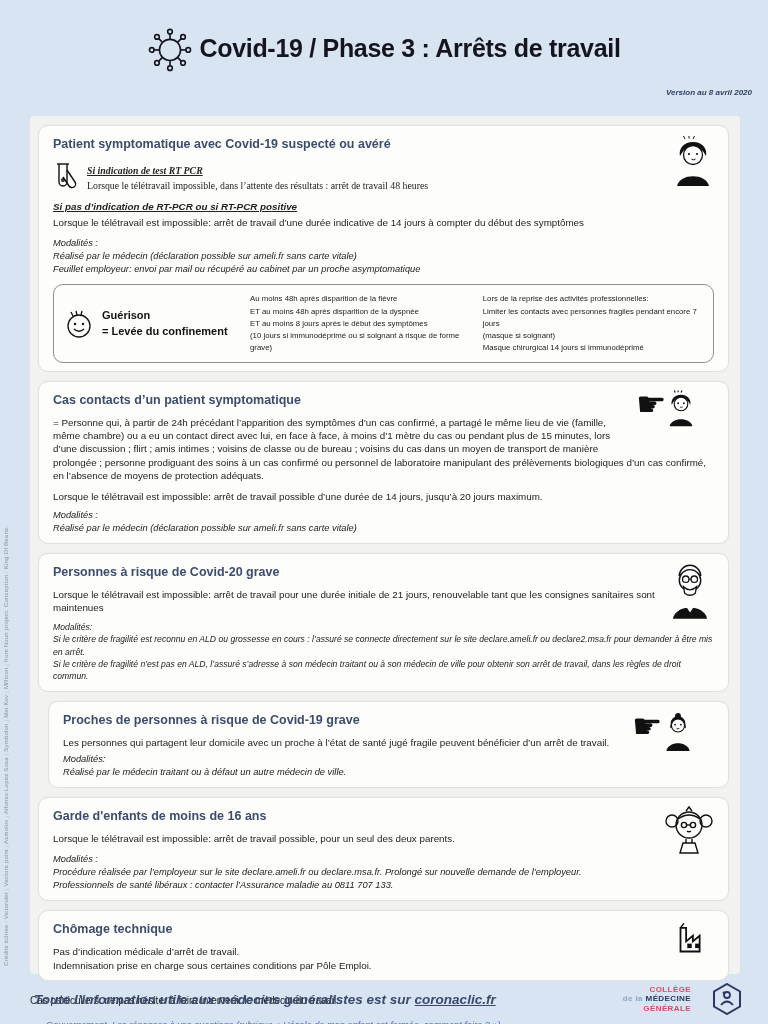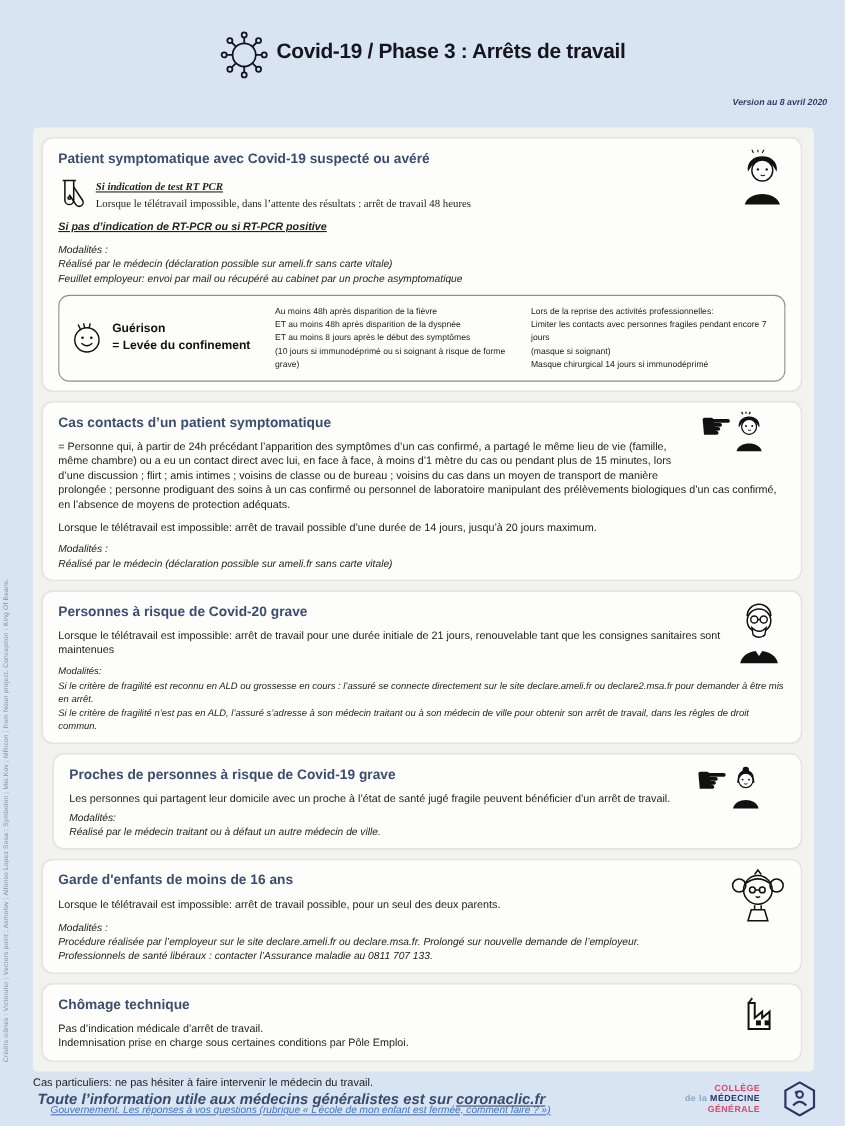--- a/index.html
+++ b/index.html
@@ -9,21 +9,21 @@
     background:#d8e4f1;
     position:relative;
     overflow:hidden;
     color:#1f1f1f;
   }
   .page { position:absolute; inset:0; }
 
   
   .header { position:absolute; top:24px; left:0; width:100%; text-align:center; }
   .title-row { display:inline-flex; align-items:center; gap:6px; }
-  .page-title { font-size:19px; font-weight:bold; color:#15151f; letter-spacing:-0.3px; }
+  .page-title { font-size:25px; font-weight:bold; color:#15151f; letter-spacing:-0.3px; }
   .version { position:absolute; top:88px; right:16px; font-size:8px; font-style:italic; font-weight:bold; color:#2e3f63; }
 
   
   .credits {
     position:absolute; left:3px; bottom:58px;
     writing-mode:vertical-rl; transform:rotate(180deg);
     font-size:6px; color:#8d9097; letter-spacing:0.2px;
   }
 
   
@@ -147,20 +147,21 @@
               <circle cx="10" cy="20" r="1.2"></circle>
             </g>
           </svg>
         </span>
         <div>
           <div class="t it ul sub-head">Si indication de test RT PCR</div>
           <div class="t" style="margin-top:2px;">Lorsque le télétravail impossible, dans l’attente des résultats : arrêt de travail 48 heures</div>
         </div>
       </div>
       <div class="t it ul sub-head">Si pas d’indication de RT-PCR ou si RT-PCR positive</div>
+      <div class="t" style="margin-top:3px;">Lorsque le télétravail est impossible: arrêt de travail d’une durée indicative de 14 jours à compter du début des symptômes</div>
       <div class="gap8"></div>
       <div class="mod">Modalités :</div>
       <div class="mod">Réalisé par le médecin (déclaration possible sur ameli.fr sans carte vitale)</div>
       <div class="mod">Feuillet employeur: envoi par mail ou récupéré au cabinet par un proche asymptomatique</div>
 
       <div class="guerison">
         <div class="gq-label">
           <span>
             <svg class="line" width="30" height="32" viewBox="0 0 30 32">
               <g fill="none" stroke="#111" stroke-width="1.3">

